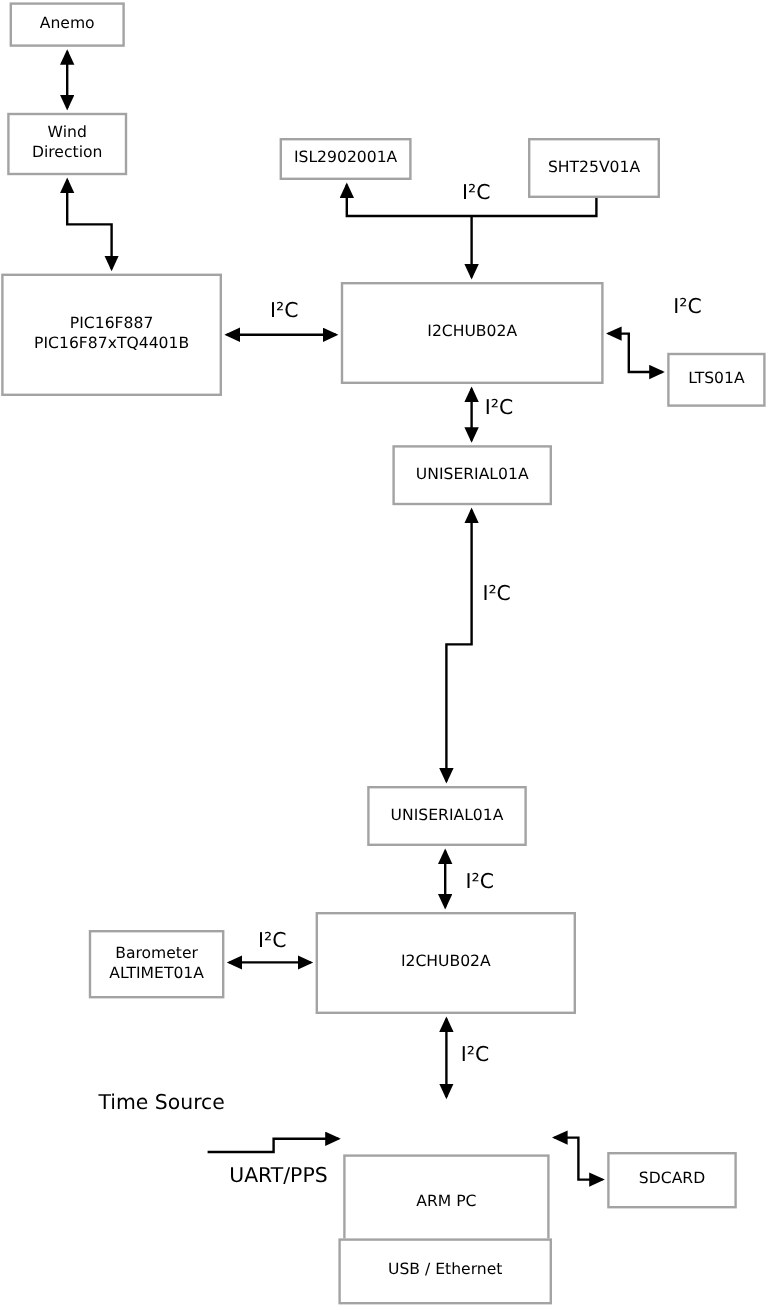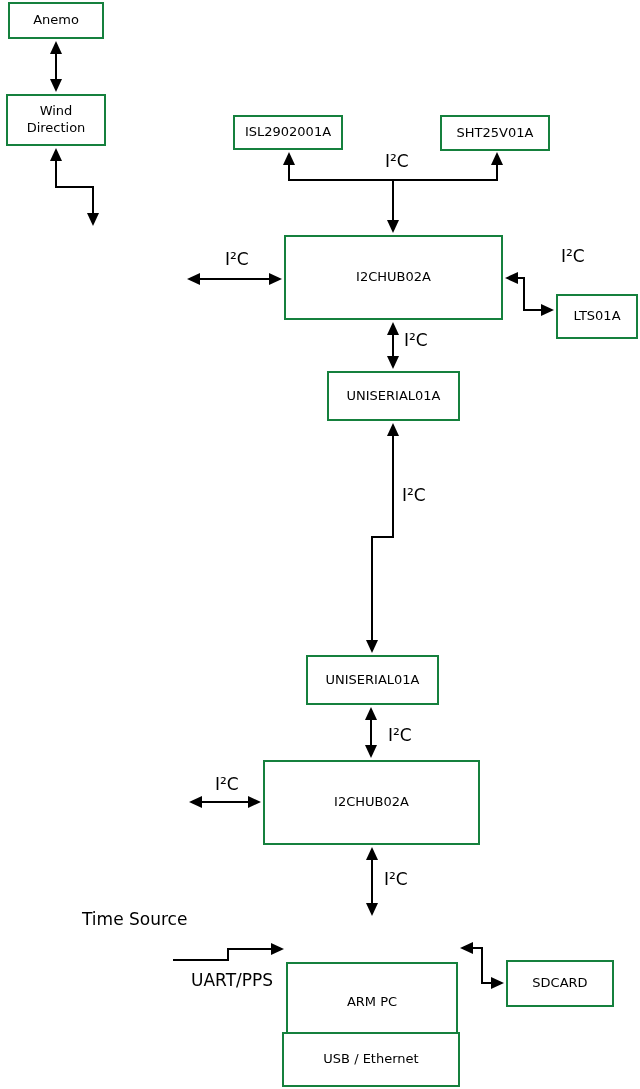--- a/index.html
+++ b/index.html
@@ -5,21 +5,21 @@
   html,body{margin:0;padding:0;background:#ffffff;}
   .canvas{
     position:relative;width:640px;height:1089px;background:#ffffff;
     font-family:"DejaVu Sans","Liberation Sans",sans-serif;color:#000;
     overflow:hidden;
   }
   .wires{position:absolute;left:0;top:0;}
   .wires line,.wires polyline{stroke:#000000;stroke-width:2;fill:none;}
   .node{
     position:absolute;box-sizing:border-box;background:#ffffff;
-    border:2px solid #15803d;display:flex;flex-direction:column;
+    border:2px solid #a3a3a3;display:flex;flex-direction:column;
     align-items:center;justify-content:center;text-align:center;
     font-size:13px;line-height:1.3;
   }
   .elabel{position:absolute;font-size:17px;white-space:nowrap;}
 </style>
 </head>
 <body>
 
 <div class="canvas">
 
@@ -48,26 +48,30 @@
 
   <div class="node" style="left:8px;top:2px;width:96px;height:37px">
     <span>Anemo</span>
   </div>
 
   <div class="node" style="left:6px;top:94px;width:100px;height:52px">
     <span>Wind</span>
     <span>Direction</span>
   </div>
 
+  <div class="node" style="left:1px;top:228px;width:184px;height:102px">
+    <span>PIC16F887</span>
+    <span>PIC16F87xTQ4401B</span>
+  </div>
 
   <div class="node" style="left:233px;top:115px;width:110px;height:35px">
     <span>ISL2902001A</span>
   </div>
 
-  <div class="node" style="left:440px;top:115px;width:110px;height:36px">
+  <div class="node" style="left:440px;top:115px;width:110px;height:50px">
     <span>SHT25V01A</span>
   </div>
 
   <div class="node" style="left:284px;top:235px;width:219px;height:85px">
     <span>I2CHUB02A</span>
   </div>
 
   <div class="node" style="left:556px;top:294px;width:82px;height:45px">
     <span>LTS01A</span>
   </div>
@@ -77,20 +81,24 @@
   </div>
 
   <div class="node" style="left:306px;top:655px;width:133px;height:50px">
     <span>UNISERIAL01A</span>
   </div>
 
   <div class="node" style="left:263px;top:760px;width:217px;height:85px">
     <span>I2CHUB02A</span>
   </div>
 
+  <div class="node" style="left:74px;top:775px;width:113px;height:57px">
+    <span>Barometer</span>
+    <span>ALTIMET01A</span>
+  </div>
 
   <div class="node" style="left:286px;top:962px;width:172px;height:80px">
     <span>ARM PC</span>
   </div>
 
 
   <div class="node" style="left:506px;top:960px;width:108px;height:47px">
     <span>SDCARD</span>
   </div>
 

